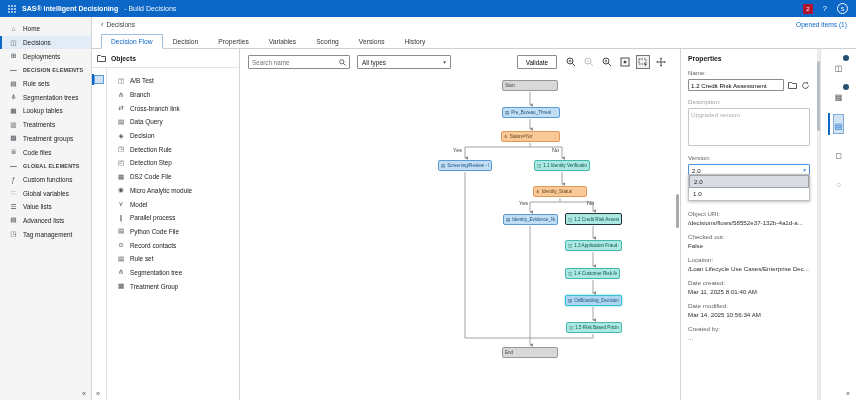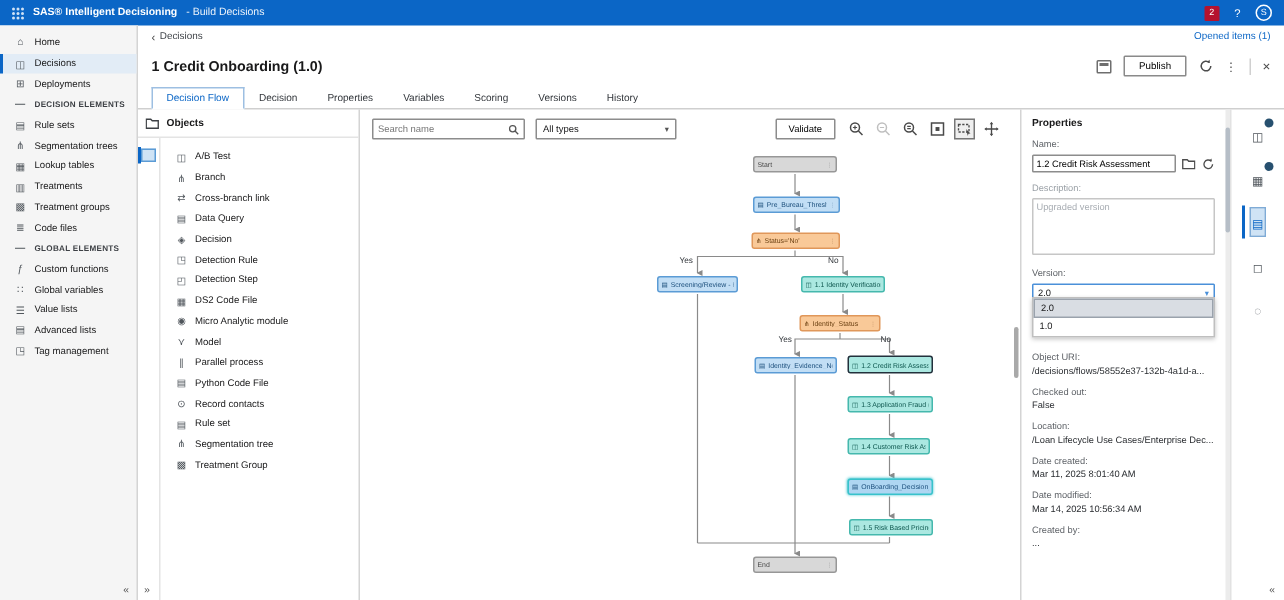--- a/index.html
+++ b/index.html
@@ -201,36 +201,20 @@
       </div>
     <span class="collapse-btn">«</span>
   </div>
 
   <div class="content">
     <div class="crumbrow">
       <span class="back">‹</span>
       <span class="crumb">Decisions</span>
       <span class="opened">Opened items (1)</span>
     </div>
-    <div class="titlerow">
-      <span class="ptitle">1 Credit Onboarding (1.0)</span>
-      <span class="tacts">
-        <span class="winicon"></span>
-        <button class="pubbtn">Publish</button>
-        <span class="ticn">
-          <svg width="10" height="10" viewBox="0 0 10 10">
-              <path d="M8.2 5a3.2 3.2 0 1 1-1-2.3" fill="none" stroke="#4c4c4c" stroke-width="1"></path>
-              <path d="M7.4 0.8 L7.6 3 L5.6 2.4 Z" fill="#4c4c4c"></path>
-            </svg>
-        </span>
-        <span class="ticn kebab">⋮</span>
-        <span class="vdiv"></span>
-        <span class="ticn closex">×</span>
-      </span>
-    </div>
     <div class="tabbar">
       <span class="tab active">Decision Flow</span>
       <span class="tab">Decision</span>
       <span class="tab">Properties</span>
       <span class="tab">Variables</span>
       <span class="tab">Scoring</span>
       <span class="tab">Versions</span>
       <span class="tab">History</span>
     </div>
 

